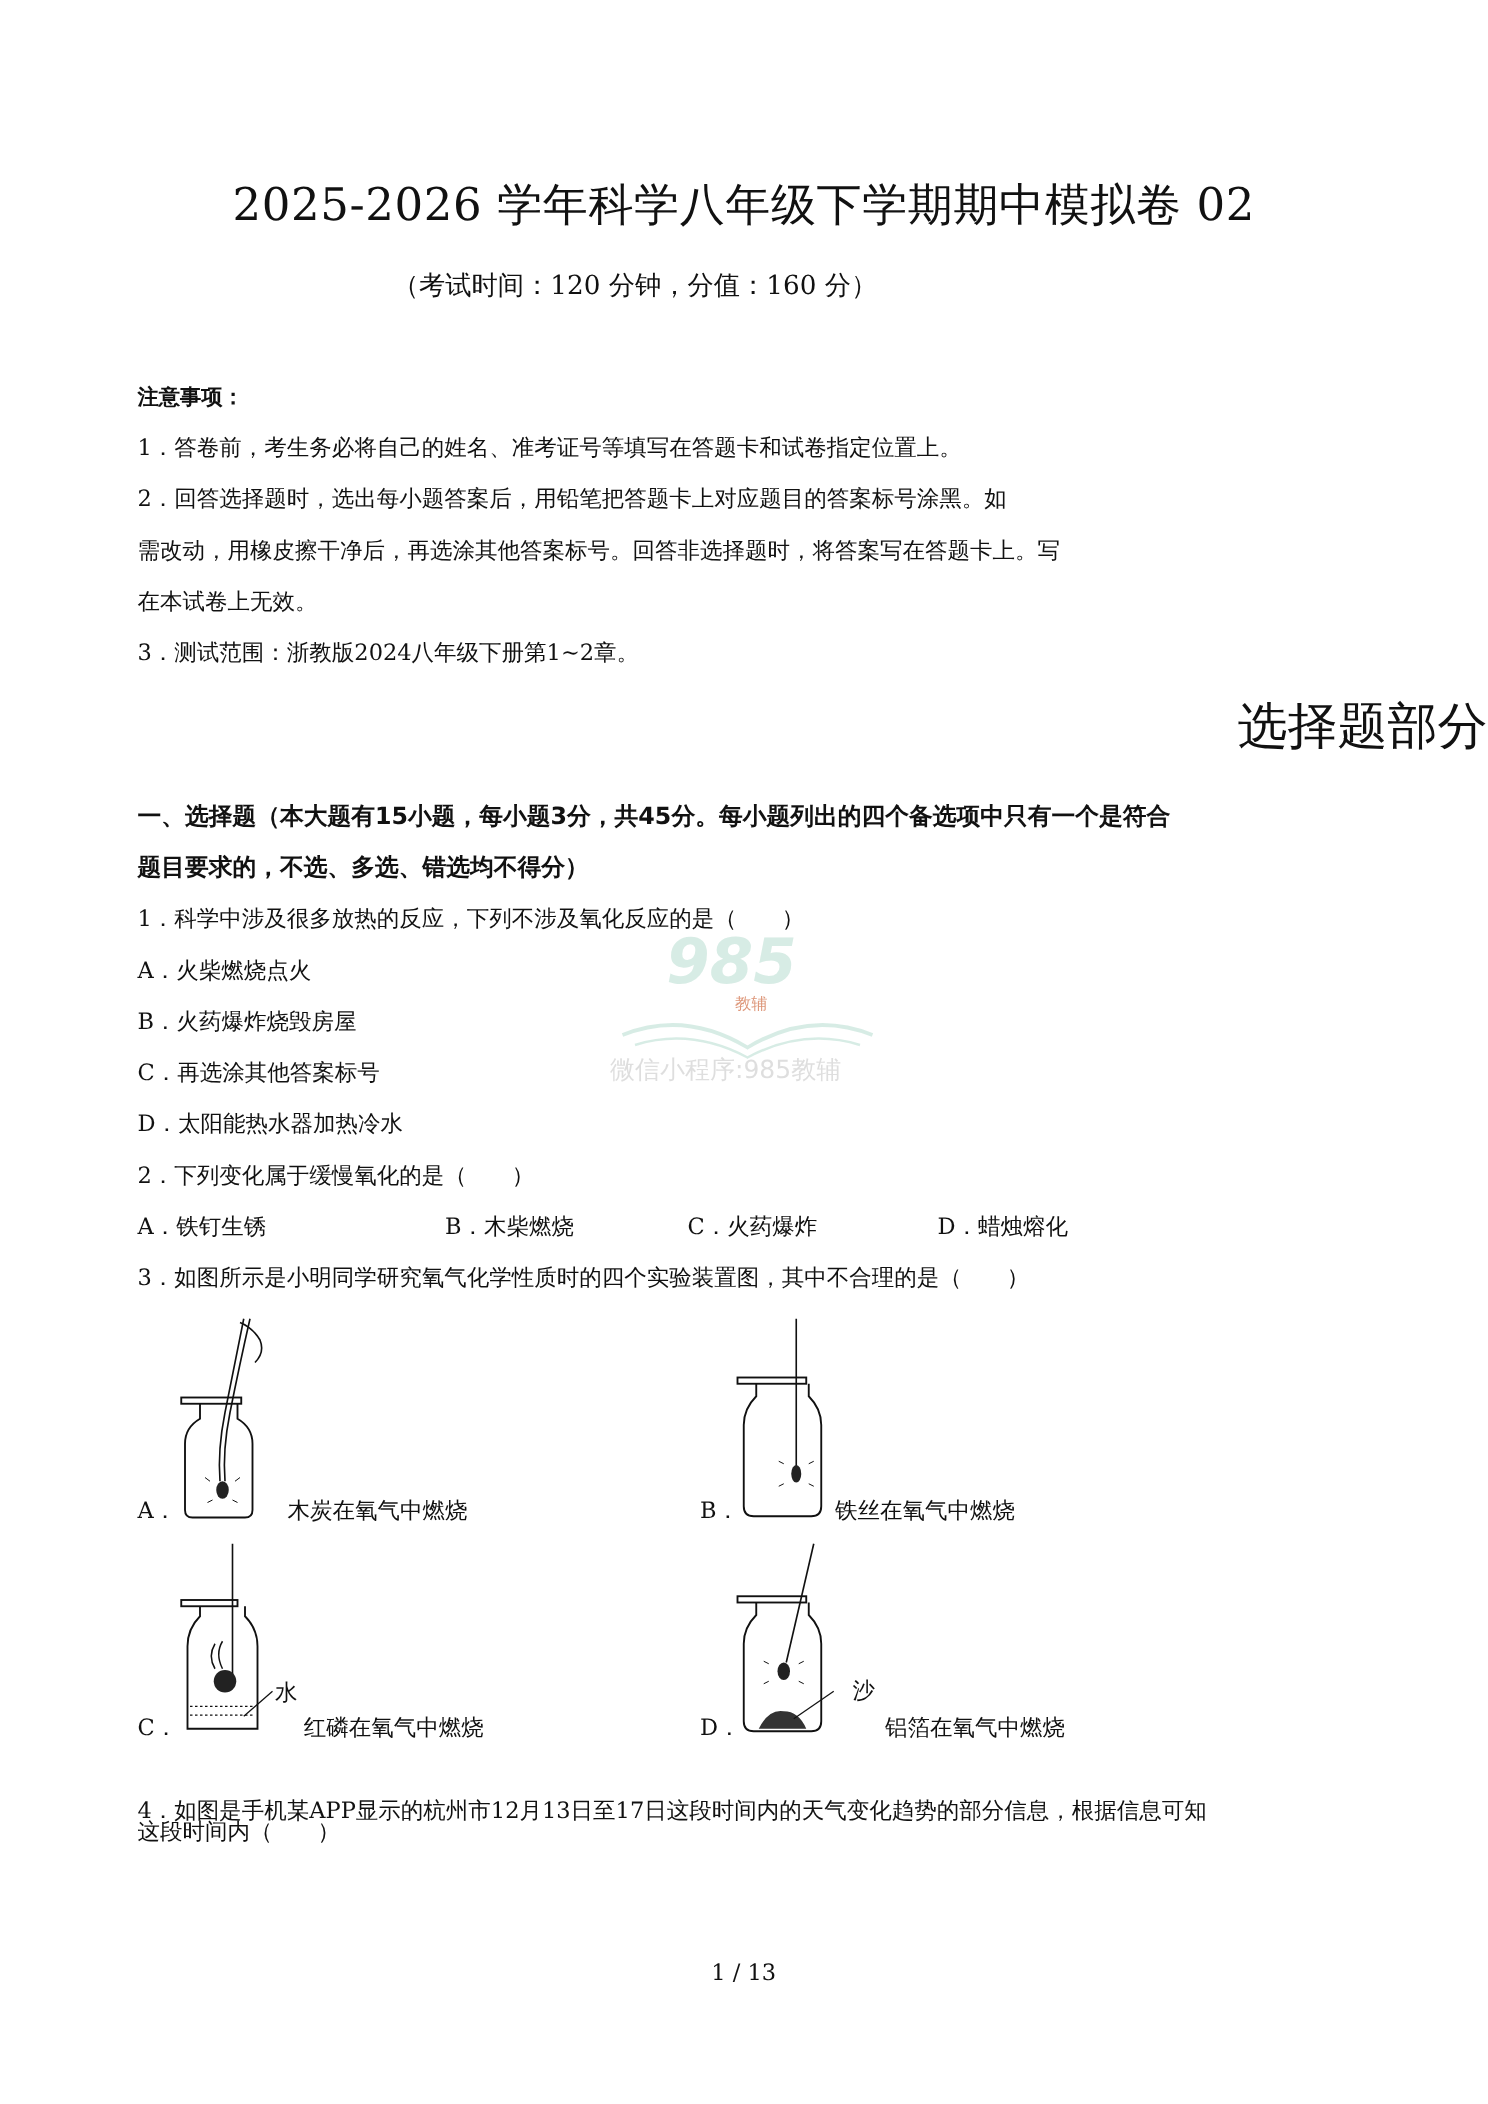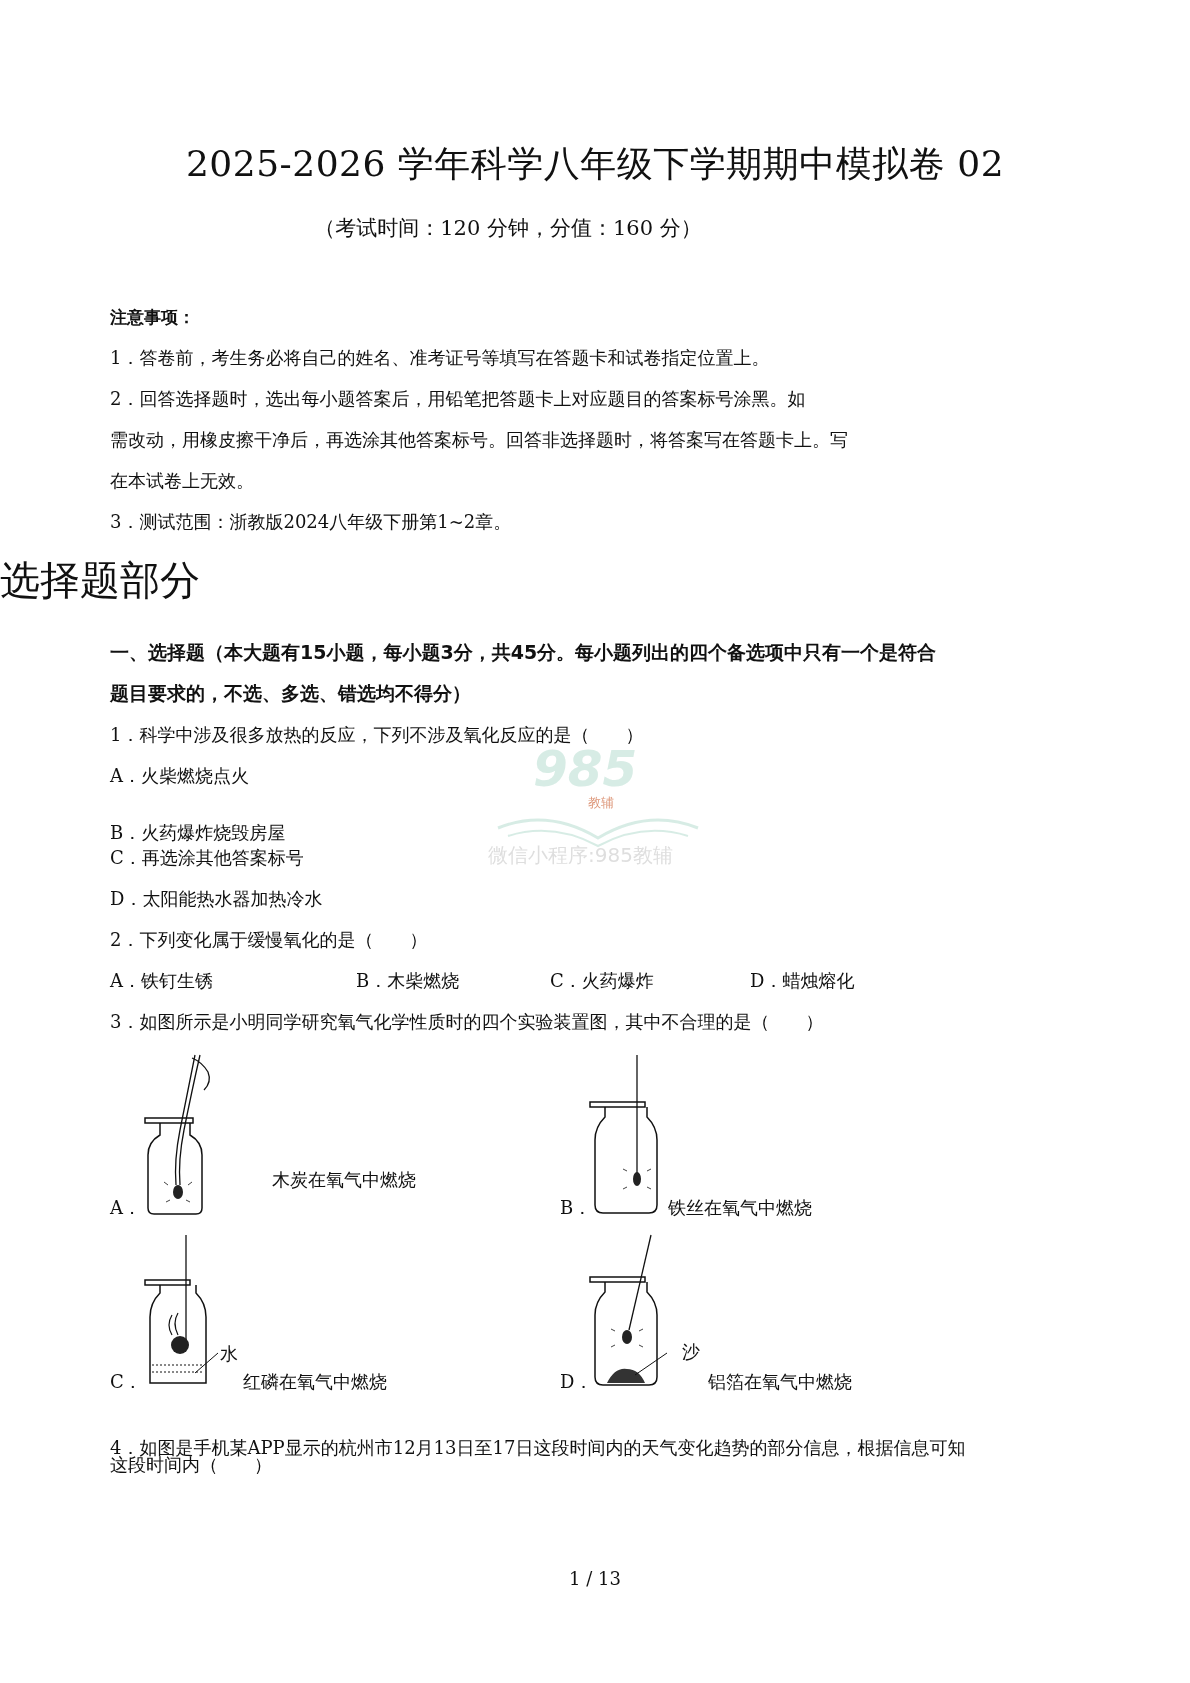--- a/index.html
+++ b/index.html
@@ -3,21 +3,21 @@
 <meta charset="utf-8">
 <style>
   html, body { margin: 0; padding: 0; background: #ffffff; }
   body { width: 1190px; height: 1683px; position: relative; overflow: hidden;
          font-family: "DejaVu Serif", "Liberation Serif", serif; color: #111; }
   .abs { position: absolute; }
   .title { left: 0; width: 1190px; top: 140px; text-align: center; font-size: 36px; letter-spacing: 0.5px; }
   .subtitle { left: 0; width: 1016px; top: 214px; text-align: center; font-size: 21px; }
   .notice-head { left: 110px; top: 306px; font-size: 17px; font-weight: bold; font-family: "DejaVu Sans", sans-serif; }
   .line { font-size: 18px; white-space: nowrap; }
-  .section-title { left: 0; width: 1190px; top: 553px; text-align: left; font-size: 40px; }
+  .section-title { left: 0; width: 1190px; top: 553px; text-align: right; font-size: 40px; }
   .part-head { left: 110px; font-size: 19px; font-weight: bold; font-family: "DejaVu Sans", sans-serif; white-space: nowrap; }
   .q { left: 110px; font-size: 18px; white-space: nowrap; }
   .opt { font-size: 18px; white-space: nowrap; }
   .fig { position: absolute; }
   .cap { font-size: 18px; white-space: nowrap; }
   .watermark { left: 488px; top: 740px; width: 220px; height: 140px; color: #9fcfbf; opacity: 0.55; }
   .wm-num { position: absolute; left: 45px; top: 0; font-size: 50px; font-style: italic; font-weight: bold; font-family: "DejaVu Sans", sans-serif; color: #b8ddd0; }
   .wm-sub { position: absolute; left: 100px; top: 54px; font-size: 13px; color: #c2410c; font-family: "DejaVu Sans", sans-serif; }
   .wm-text { position: absolute; left: 0; top: 102px; font-size: 20px; color: #c4c4c4; font-family: "DejaVu Sans", sans-serif; white-space: nowrap; }
   .footer { left: 0; width: 1190px; top: 1568px; text-align: center; font-size: 18px; }
@@ -45,21 +45,21 @@
   <div class="wm-sub">教辅</div>
   <svg width="220" height="40" style="position:absolute;left:0;top:68px;">
     <path d="M10 20 Q60 0 110 30 Q160 0 210 20" stroke="#b8ddd0" stroke-width="3" fill="none"></path>
     <path d="M20 28 Q65 14 110 38 Q155 14 200 28" stroke="#b8ddd0" stroke-width="2" fill="none"></path>
   </svg>
   <div class="wm-text">微信小程序:985教辅</div>
 </div>
 
 <div class="abs q" style="top:723px;">1．科学中涉及很多放热的反应，下列不涉及氧化反应的是（　　）</div>
 <div class="abs opt" style="left:110px;top:764px;">A．火柴燃烧点火</div>
-<div class="abs opt" style="left:110px;top:805px;margin-top:16px;">B．火药爆炸烧毁房屋</div>
+<div class="abs opt" style="left:110px;top:805px;">B．火药爆炸烧毁房屋</div>
 <div class="abs opt" style="left:110px;top:846px;">C．再选涂其他答案标号</div>
 <div class="abs opt" style="left:110px;top:887px;">D．太阳能热水器加热冷水</div>
 
 <div class="abs q" style="top:928px;">2．下列变化属于缓慢氧化的是（　　）</div>
 <div class="abs opt" style="left:110px;top:969px;">A．铁钉生锈</div>
 <div class="abs opt" style="left:320px;top:969px;margin-left:36px;">B．木柴燃烧</div>
 <div class="abs opt" style="left:550px;top:969px;">C．火药爆炸</div>
 <div class="abs opt" style="left:750px;top:969px;">D．蜡烛熔化</div>
 
 <div class="abs q" style="top:1010px;">3．如图所示是小明同学研究氧气化学性质时的四个实验装置图，其中不合理的是（　　）</div>
@@ -67,21 +67,21 @@
 <div class="abs cap" style="left:110px;top:1196px;">A．</div>
 <svg class="fig" style="left:140px;top:1050px;" width="90" height="165">
   <rect x="5" y="68" width="48" height="5" fill="#fff" stroke="#111" stroke-width="1.5"></rect>
   <path d="M20 73 L20 85 Q8 92 8 105 L8 158 Q8 164 14 164 L56 164 Q62 164 62 158 L62 105 Q62 92 50 85 L50 73" fill="none" stroke="#111" stroke-width="1.5"></path>
   <path d="M55 5 Q48 40 40 80 Q34 110 36 135" fill="none" stroke="#111" stroke-width="1.3"></path>
   <path d="M60 5 Q52 40 44 80 Q38 110 40 135" fill="none" stroke="#111" stroke-width="1.3"></path>
   <path d="M52 8 Q62 12 68 22 Q72 32 64 40" fill="none" stroke="#111" stroke-width="1.3"></path>
   <ellipse cx="38" cy="142" rx="5" ry="7" fill="#222"></ellipse>
   <path d="M28 135 l-4 -3 M48 135 l4 -3 M30 150 l-4 2 M46 150 l4 2" stroke="#111" stroke-width="0.8"></path>
 </svg>
-<div class="abs cap" style="left:230px;top:1168px;margin-left:42px;">木炭在氧气中燃烧</div>
+<div class="abs cap" style="left:230px;top:1196px;">木炭在氧气中燃烧</div>
 
 <div class="abs cap" style="left:560px;top:1196px;">B．</div>
 <svg class="fig" style="left:585px;top:1055px;" width="90" height="160">
   <rect x="5" y="47" width="55" height="5" fill="#fff" stroke="#111" stroke-width="1.5"></rect>
   <path d="M20 52 L20 62 Q10 72 10 85 L10 150 Q10 158 18 158 L64 158 Q72 158 72 150 L72 85 Q72 72 62 62 L62 52" fill="none" stroke="#111" stroke-width="1.5"></path>
   <line x1="52" y1="0" x2="52" y2="118" stroke="#111" stroke-width="1.3"></line>
   <ellipse cx="52" cy="124" rx="4" ry="7" fill="#222"></ellipse>
   <path d="M42 116 l-4 -2 M62 116 l4 -2 M42 132 l-4 2 M62 132 l4 2" stroke="#111" stroke-width="0.8"></path>
 </svg>
 <div class="abs cap" style="left:668px;top:1196px;">铁丝在氧气中燃烧</div>

